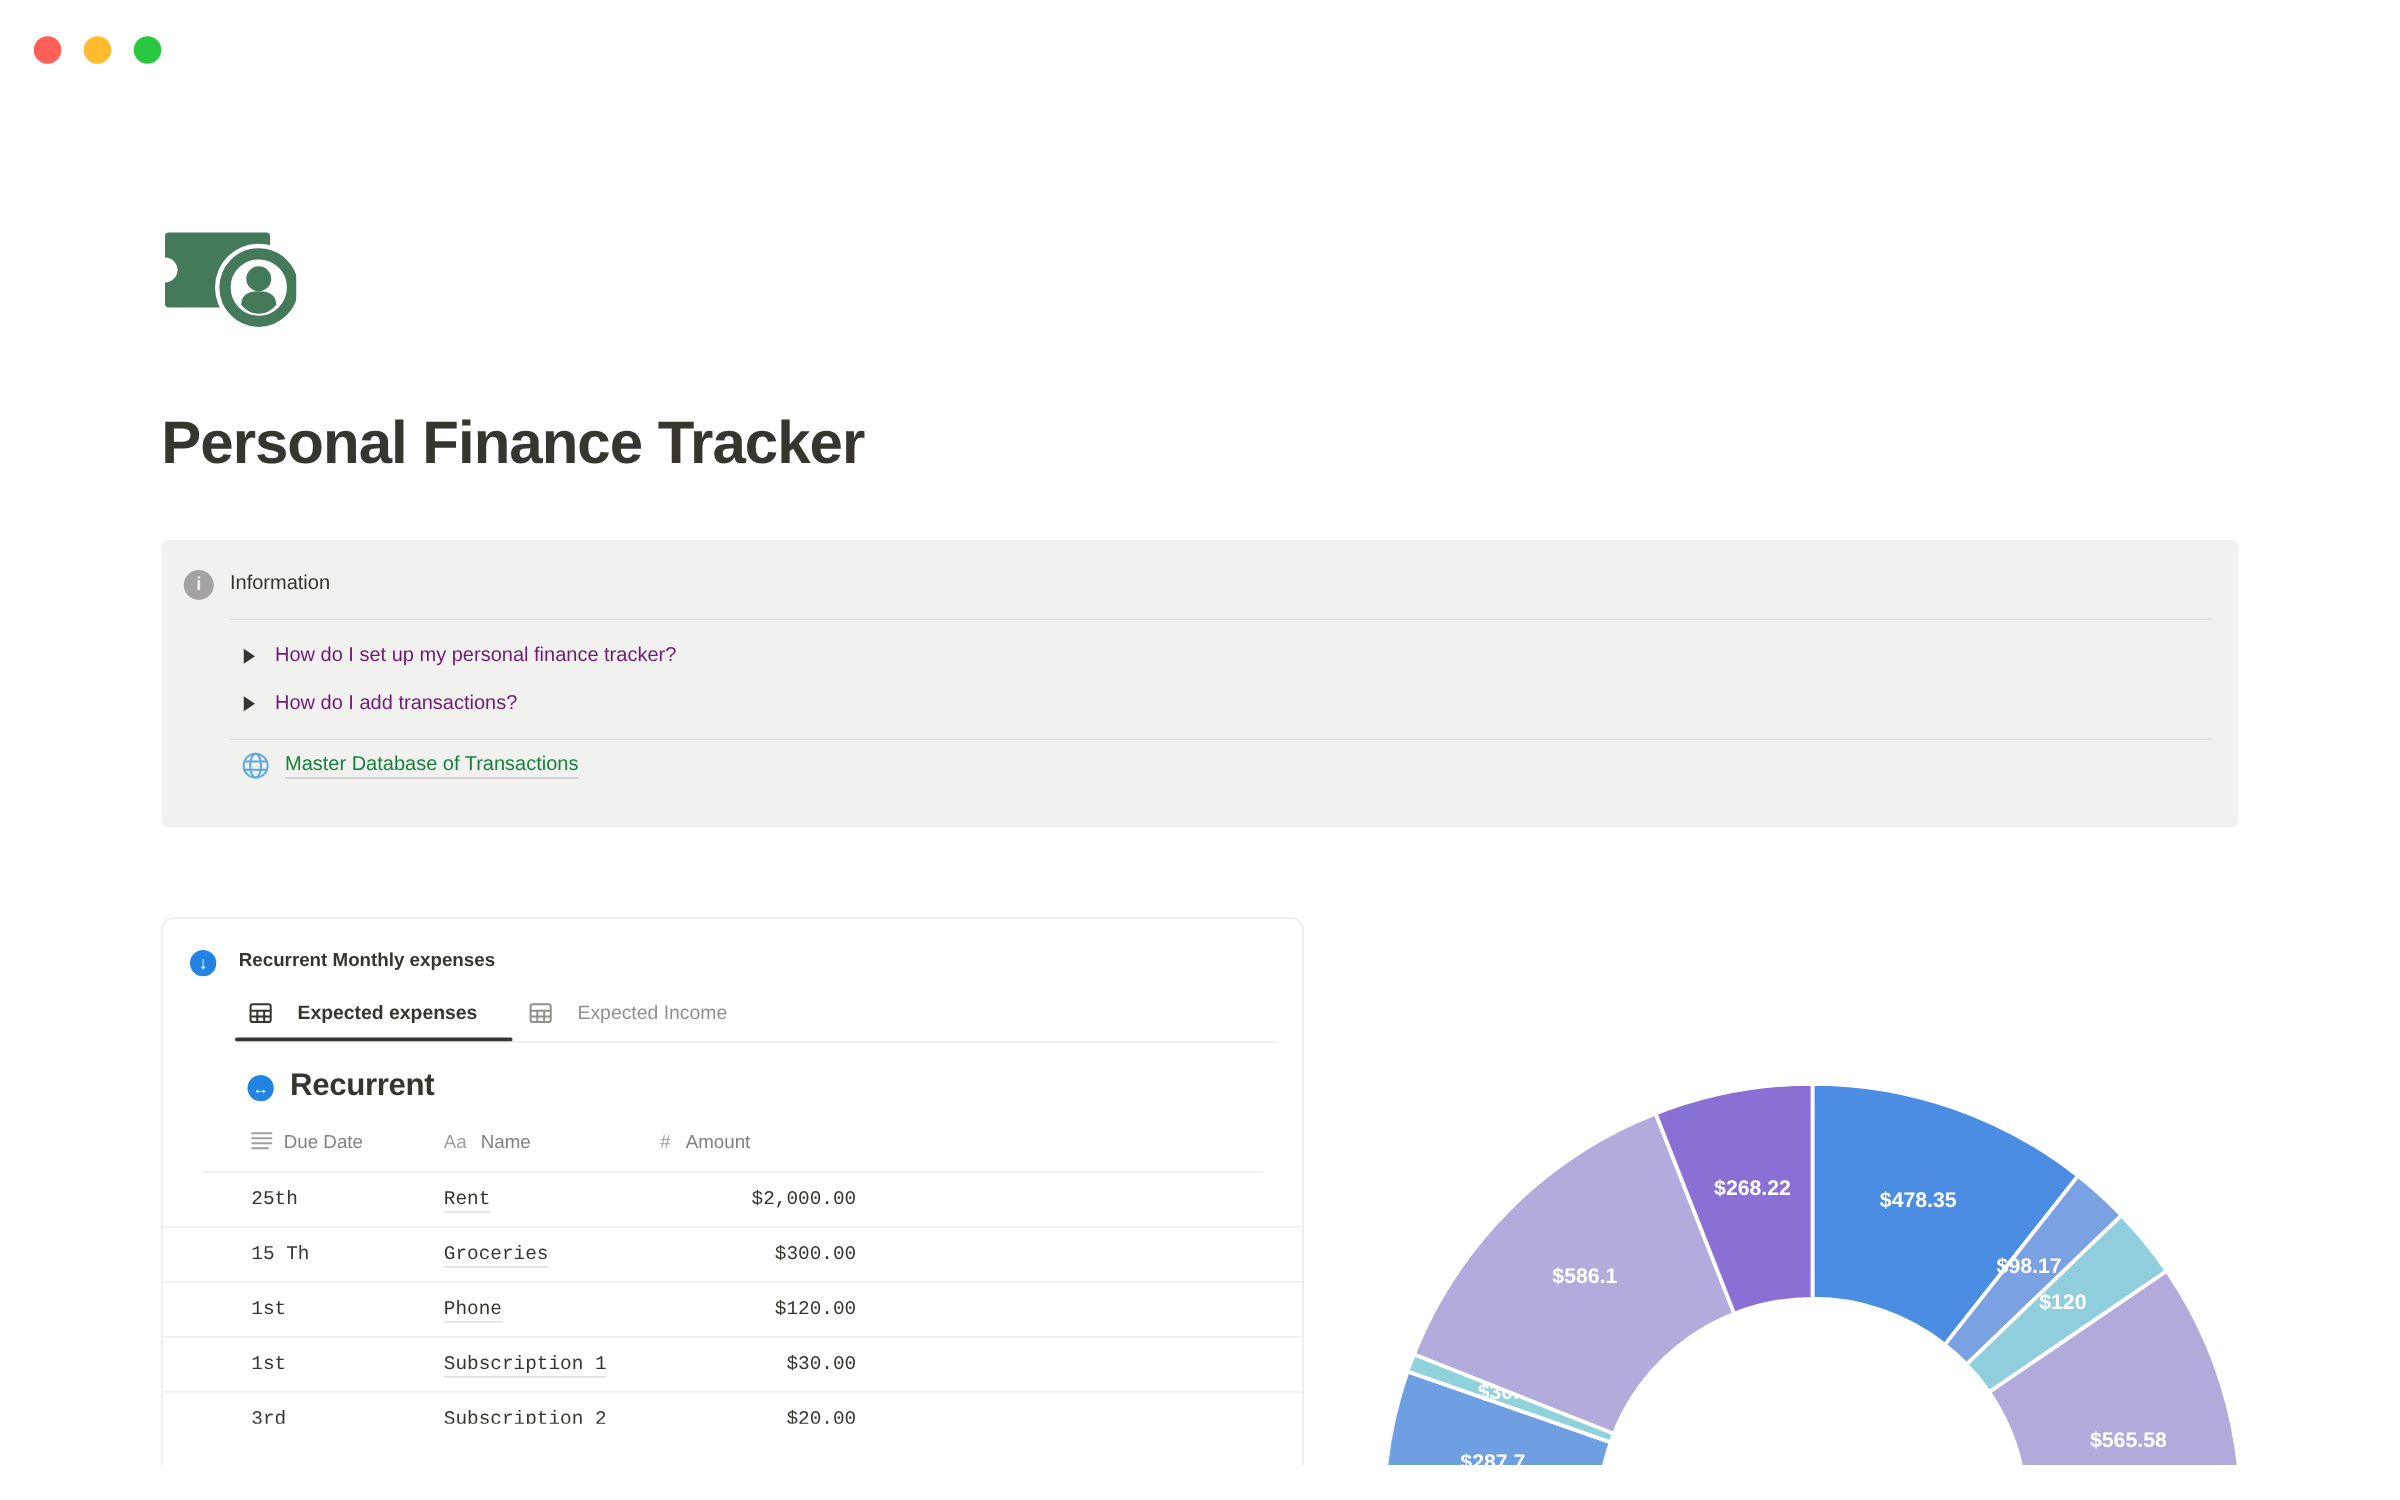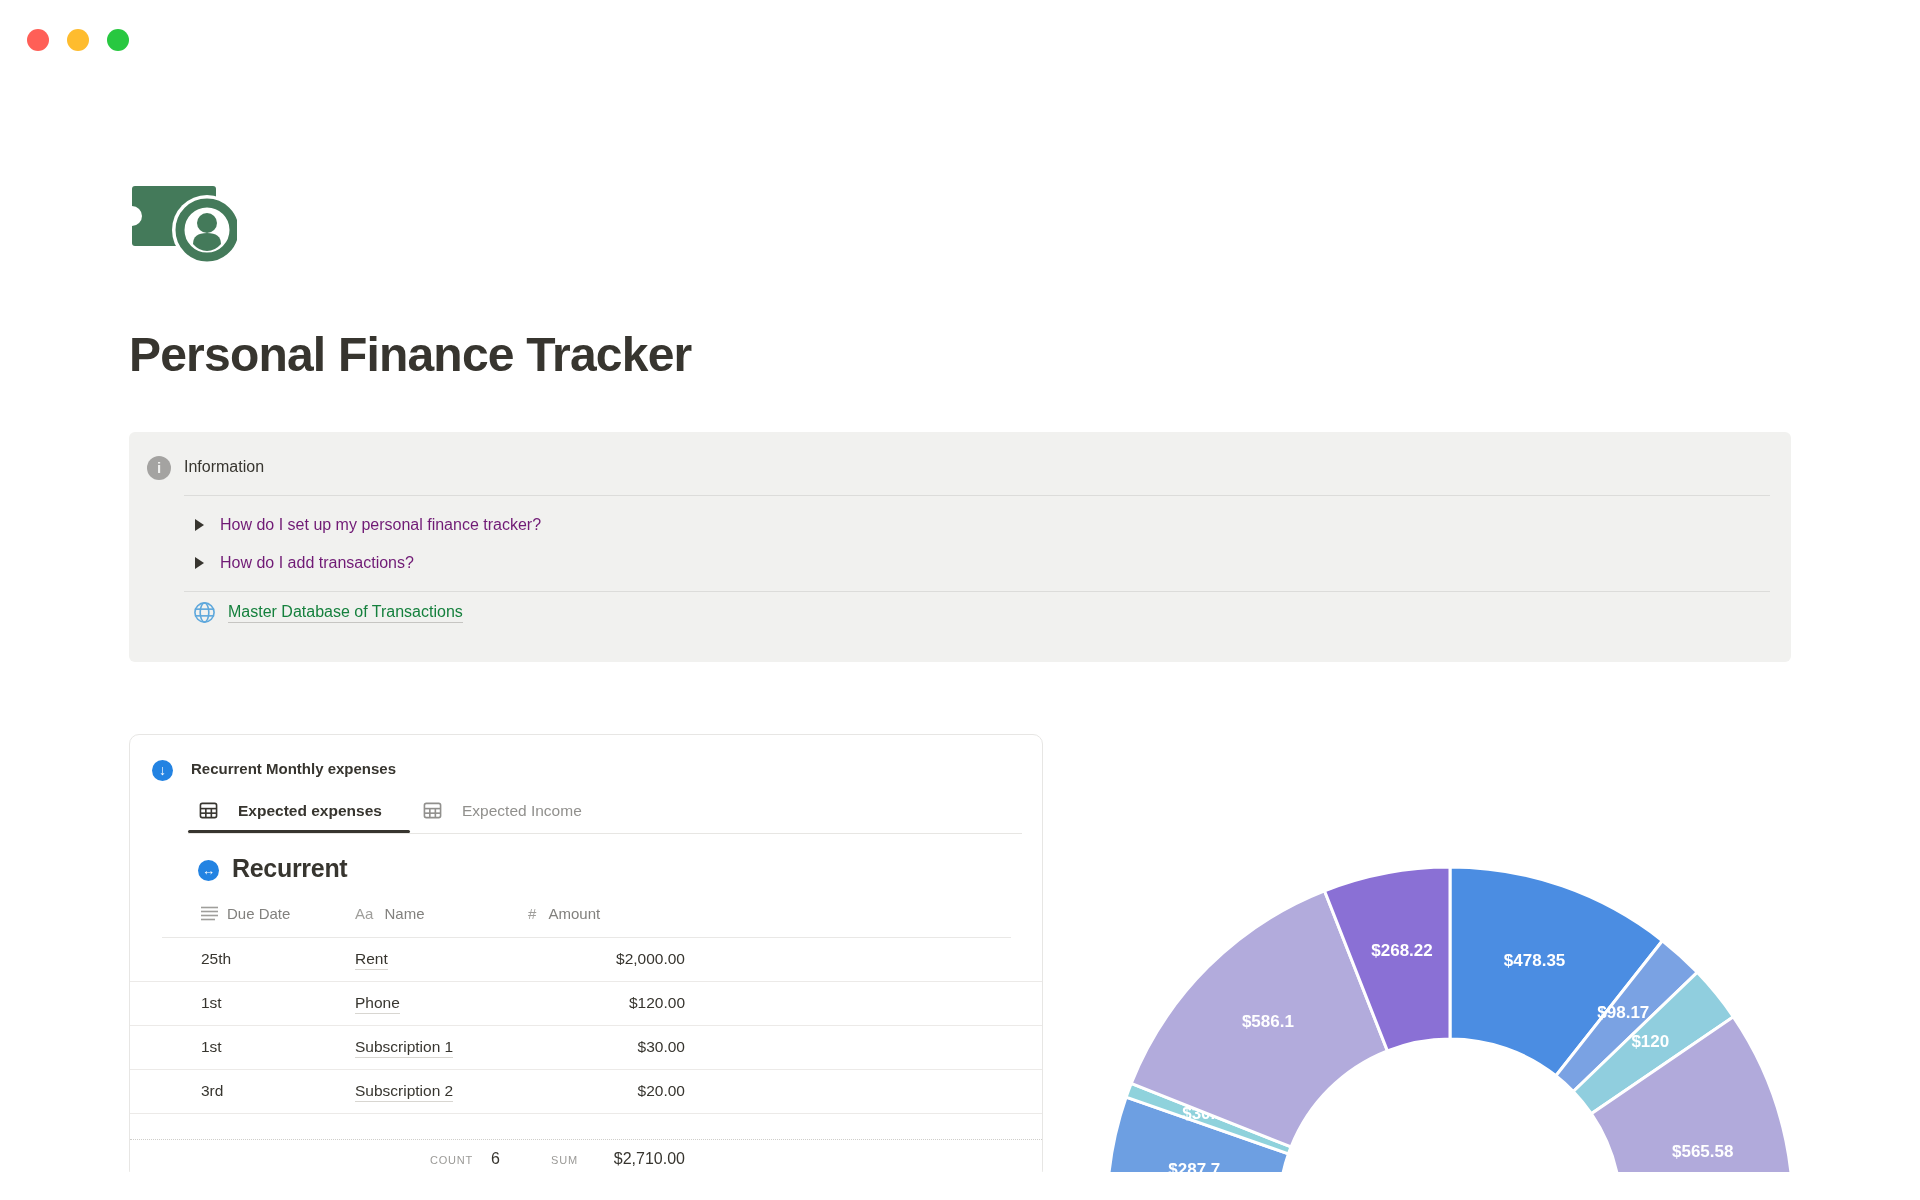--- a/index.html
+++ b/index.html
@@ -30,21 +30,21 @@
   .card-title { position:absolute; left:61px; top:25px; font-size:15px; font-weight:600; color:#37352f; }
   .tab { position:absolute; top:66px; display:flex; align-items:center; gap:20px; font-size:15.5px; font-weight:600; }
   .tab.active { color:#37352f; }
   .tab.inactive { color:#91908d; font-weight:400; }
   .tab-underline-active { position:absolute; left:58px; top:95px; width:222px; height:3px; background:#37352f; border-radius:2px; }
   .tab-underline-track { position:absolute; left:58px; top:98px; width:834px; height:1px; background:#e7e6e3; }
   .section-heading { position:absolute; left:102px; top:119px; font-size:25px; font-weight:700; color:#37352f; letter-spacing:-0.3px;text-align:right; }
   .col-headers { position:absolute; left:0; top:165px; width:100%; height:30px; font-size:15px; color:#82817e; }
   .col-icon { color:#9f9e9b; }
   .hdr-divider { position:absolute; left:32px; top:202px; width:849px; height:1px; background:#e9e8e6; }
-  .rows-clip { position:absolute; left:0; top:203px; width:100%; height:201px; overflow:hidden; }
+  .rows-clip { position:absolute; left:0; top:203px; width:100%; height:201px; overflow:hidden;font-family:Liberation Mono, monospace; }
   .t-row { position:relative; width:100%; height:44px; border-bottom:1px solid #eceae8; font-size:15.5px; color:#37352f; }
   .t-row .due { position:absolute; left:71px; top:12px; }
   .t-row .name { position:absolute; left:225px; top:12px; border-bottom:1px solid #d8d6d1; padding-bottom:1px; font-weight:500; }
   .t-row .amt { position:absolute; right:357px; top:12px; width:160px; text-align:right; }
   .card-footer { position:absolute; left:0; top:404px; width:100%; height:41px; border-top:1px dotted #cfcecb; background:#fff; }
   .agg-label { position:absolute; top:14px; font-size:11px; letter-spacing:0.8px; color:#9b9a97; }
   .agg-value { position:absolute; top:10px; font-size:16px; color:#37352f; }
 
   .donut-label { font-size:17px; font-weight:700; fill:#ffffff; }
 
@@ -160,42 +160,41 @@
   </div>
   <div class="hdr-divider"></div>
 
   <div class="rows-clip" id="rows-container">
         <div class="t-row">
           <span class="due">25th</span>
           <span class="name">Rent</span>
           <span class="amt">$2,000.00</span>
         </div>
         <div class="t-row">
+          <span class="due">15 Th</span>
+          <span class="name">Groceries</span>
+          <span class="amt">$300.00</span>
+        </div>
+        <div class="t-row">
           <span class="due">1st</span>
           <span class="name">Phone</span>
           <span class="amt">$120.00</span>
         </div>
         <div class="t-row">
           <span class="due">1st</span>
           <span class="name">Subscription 1</span>
           <span class="amt">$30.00</span>
         </div>
         <div class="t-row">
           <span class="due">3rd</span>
           <span class="name">Subscription 2</span>
           <span class="amt">$20.00</span>
         </div>
       </div>
 
-  <div class="card-footer">
-    <span class="agg-label" style="left:300px;">COUNT</span>
-    <span class="agg-value" style="left:361px;">6</span>
-    <span class="agg-label" style="left:421px;">SUM</span>
-    <span class="agg-value" style="right:357px; text-align:right;">$2,710.00</span>
-  </div>
 </div>
 
 <svg id="donut-svg" class="abs" style="left:1105px; top:863px;" width="692" height="317" viewBox="0 0 692 317">
       <path d="M 345.0 4.0 A 343 343 0 0 1 557.4 77.7 L 450.9 212.7 A 171 171 0 0 0 345.0 176.0 Z" fill="#4b8de2" stroke="#ffffff" stroke-width="3"></path>
       <text x="429.6" y="98.3" text-anchor="middle" dominant-baseline="middle" class="donut-label">$478.35</text>
       <path d="M 557.4 77.7 A 343 343 0 0 1 592.2 109.3 L 468.3 228.5 A 171 171 0 0 0 450.9 212.7 Z" fill="#7aa2e3" stroke="#ffffff" stroke-width="3"></path>
       <text x="518.3" y="150.9" text-anchor="middle" dominant-baseline="middle" class="donut-label">$98.17</text>
       <path d="M 592.2 109.3 A 343 343 0 0 1 628.4 153.8 L 486.3 250.7 A 171 171 0 0 0 468.3 228.5 Z" fill="#90cede" stroke="#ffffff" stroke-width="3"></path>
       <text x="545.3" y="179.4" text-anchor="middle" dominant-baseline="middle" class="donut-label">$120</text>
       <path d="M 628.4 153.8 A 343 343 0 0 1 681.7 412.3 L 512.9 379.5 A 171 171 0 0 0 486.3 250.7 Z" fill="#b1aadb" stroke="#ffffff" stroke-width="3"></path>

